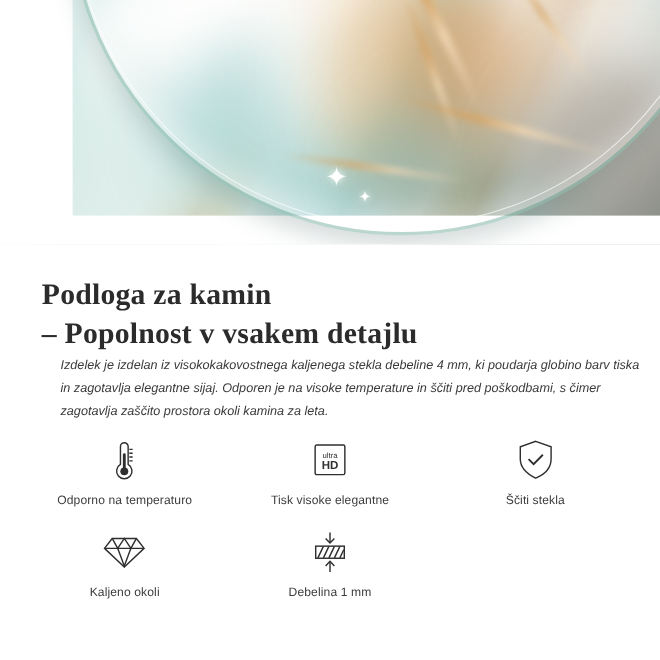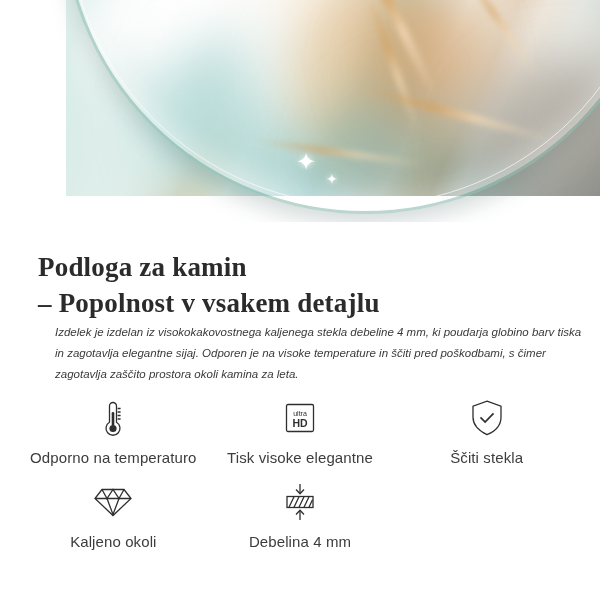--- a/index.html
+++ b/index.html
@@ -157,21 +157,21 @@
     justify-content: flex-start;
   }
   .feature .ico {
     height: 44px;
     display: flex;
     align-items: center;
     justify-content: center;
   }
   .feature .cap {
     margin-top: 9px;
-    font-size: 15px;
+    font-size: 11px;
     color: #3c3c3c;
     text-align: center;
     letter-spacing: 0.1px;
   }
   svg { display: block; }
 </style>
 </head>
 <body>
 
 <div class="page">
@@ -262,17 +262,17 @@
       <div class="ico">
         <svg width="40" height="42" viewBox="0 0 40 42" fill="none" stroke="#2f2f2f" stroke-width="1.3">
           <path d="M20 3v9"></path>
           <path d="M16 8.5l4 4.2 4-4.2" fill="none"></path>
           <path d="M20 39v-9"></path>
           <path d="M16 33.5l4-4.2 4 4.2" fill="none"></path>
           <rect x="7" y="15.5" width="26" height="11"></rect>
           <path d="M9 26.2 L14 15.7 M14 26.2 L19 15.7 M19 26.2 L24 15.7 M24 26.2 L29 15.7 M29 26.2 L32.5 18.8"></path>
         </svg>
       </div>
-      <div class="cap">Debelina 4 mm</div>
+      <div class="cap">Debelina 1 mm</div>
     </div>
 
   </div>
 </div>
 
 </body></html>

